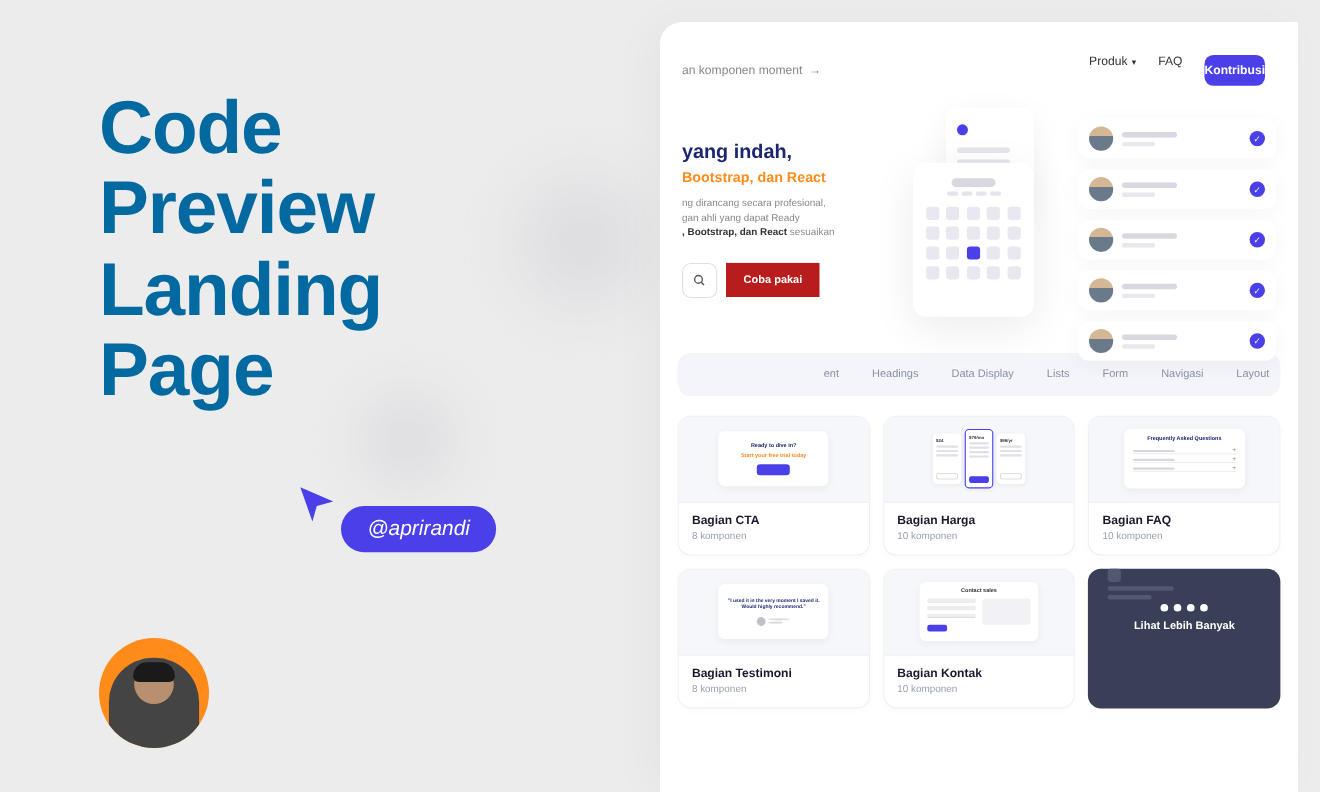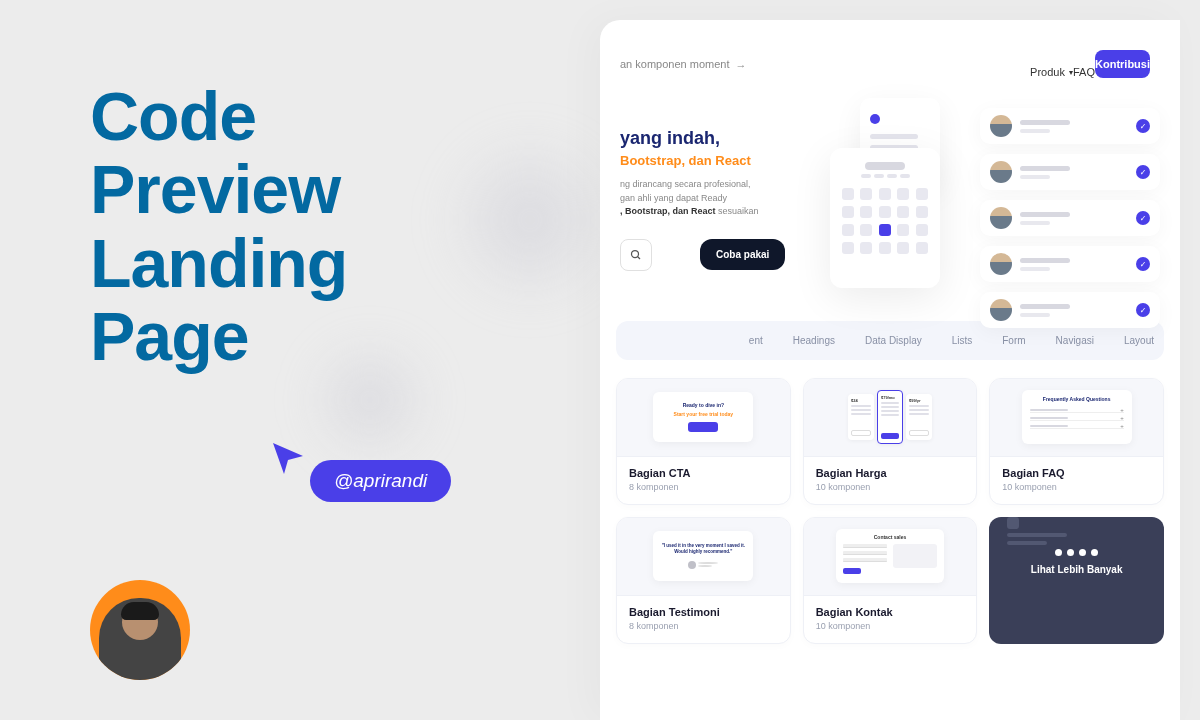--- a/index.html
+++ b/index.html
@@ -13,33 +13,33 @@
 .avatar-person { width: 82px; height: 82px; background: #444; border-radius: 40px 40px 0 0; position: relative; }
 .avatar-person::before { content: ''; position: absolute; top: 6px; left: 50%; transform: translateX(-50%); width: 36px; height: 36px; background: #b89070; border-radius: 50%; }
 .avatar-person::after { content: ''; position: absolute; top: 4px; left: 50%; transform: translateX(-50%); width: 38px; height: 18px; background: #1a1a1a; border-radius: 20px 20px 8px 8px; }
 .blur-blob { position: absolute; width: 180px; height: 180px; border-radius: 50%; background: radial-gradient(circle, rgba(200,200,210,0.5), transparent 70%); filter: blur(20px); }
 .blob1 { left: 440px; top: 130px; }
 .blob2 { left: 300px; top: 340px; width: 140px; height: 120px; }
 
 .right-panel { position: absolute; left: 600px; top: 20px; width: 580px; height: 700px; background: #fff; border-radius: 20px 0 0 0; padding: 20px 10px 0 10px; overflow: hidden; box-shadow: -10px 0 40px rgba(0,0,0,0.03); }
 .topbar { display: flex; align-items: center; justify-content: space-between; padding: 10px 20px 20px 10px; }
 .breadcrumb { font-size: 11px; color: #888; display: flex; align-items: center; gap: 6px; }
-.nav-right { display: flex; align-items: flex-end; }
+.nav-right { display: flex; align-items: flex-start; gap: 20px; }
 .nav-link { font-size: 11px; color: #333; display: flex; align-items: center; gap: 4px; }
 .btn-primary { background: #4a3fe8; color: #fff; border: none; padding: 8px 0; border-radius: 8px; font-size: 11px; font-weight: 600; }
 
 .hero { position: relative; padding: 30px 10px 40px 10px; display: flex; }
 .hero-text { width: 200px; }
 .hero-h1 { font-size: 18px; font-weight: 800; color: #1a2670; }
 .hero-h2 { font-size: 13px; font-weight: 700; color: #ff8c1a; margin-top: 4px; }
 .hero-p { font-size: 9px; color: #888; margin-top: 10px; line-height: 1.5; }
 .hero-p b { color: #333; font-weight: 600; }
 .hero-actions { display: flex; gap: 8px; margin-top: 20px; align-items: center; }
 .search-circle { width: 32px; height: 32px; border: 1px solid #e0e0e0; border-radius: 8px; display: flex; align-items: center; justify-content: center; color: #555; }
-.btn-try { background: #0f172a; color: #fff; border: none; padding: 10px 16px; border-radius: 12px; font-size: 10px; font-weight: 600; margin-left: 40px; }
+.btn-try { background: #b91c1c; color: #fff; border: none; padding: 10px 16px; border-radius: 0; font-size: 10px; font-weight: 600; }
 
 .hero-illustration { position: absolute; left: 200px; top: 0; width: 380px; height: 280px; }
 .card-back { position: absolute; left: 50px; top: 0; width: 80px; height: 90px; background: #fff; border-radius: 10px; box-shadow: 0 8px 30px rgba(0,0,0,0.06); padding: 12px 10px; }
 .card-back .dot { width: 10px; height: 10px; background: #4a3fe8; border-radius: 50%; display: inline-block; }
 .card-back .line { height: 5px; background: #e4e4ec; border-radius: 3px; margin-top: 6px; }
 .card-cal { position: absolute; left: 20px; top: 50px; width: 110px; height: 140px; background: #fff; border-radius: 12px; box-shadow: 0 10px 40px rgba(0,0,0,0.08); padding: 14px 12px; }
 .cal-head { height: 8px; background: #d8d8e0; border-radius: 4px; width: 40px; margin: 0 auto 4px; }
 .cal-sub { display: flex; gap: 3px; justify-content: center; margin-bottom: 10px; }
 .cal-sub span { width: 10px; height: 4px; background: #e4e4ec; border-radius: 2px; }
 .cal-grid { display: grid; grid-template-columns: repeat(5, 1fr); gap: 6px; }

